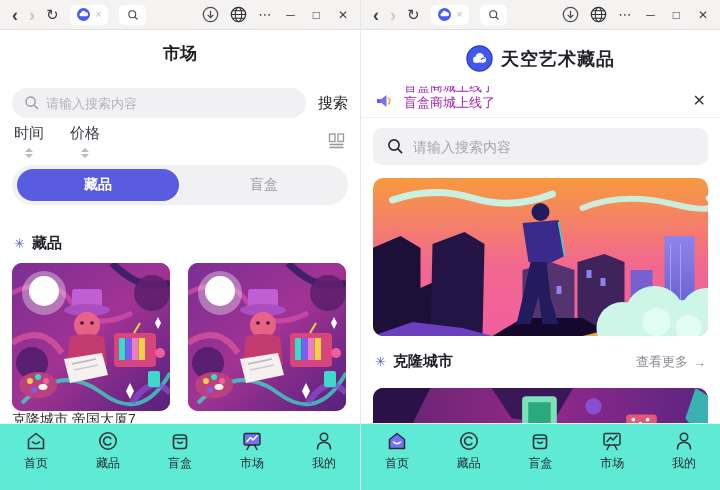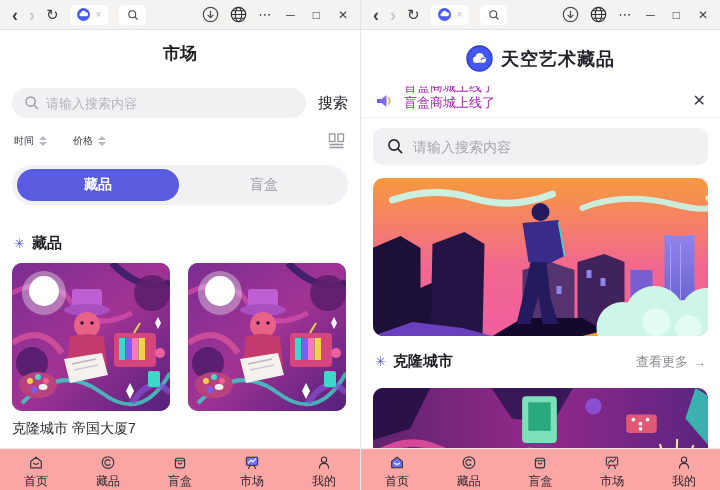--- a/index.html
+++ b/index.html
@@ -24,41 +24,41 @@
 
   
   .lp-title{position:absolute;top:42px;left:0;right:0;text-align:center;font-size:17px;font-weight:bold;color:#1d1d22;}
   .lp-searchrow{position:absolute;top:88px;left:12px;right:12px;height:30px;display:flex;align-items:center;gap:12px;}
   .inputwrap{position:relative;flex:1;height:30px;}
   .lp-input{width:100%;height:30px;background:#f1f1f4;border:none;border-radius:16px;padding:0 12px 0 34px;font-size:13px;color:#333;outline:none;}
   .lp-input::placeholder{color:#b3b3bb;}
   .inputwrap .mag{position:absolute;left:12px;top:7px;}
   .lp-searchbtn{font-size:15px;color:#26262c;background:none;border:none;font-family:Liberation Sans, sans-serif;}
   .lp-filters{position:absolute;top:131px;left:14px;right:14px;height:20px;display:flex;align-items:center;gap:26px;}
-  .filter{display:flex;align-items:center;gap:5px;font-size:10px;color:#3c3c44;}
+  .filter{display:flex;align-items:center;gap:5px;font-size:15px;color:#3c3c44;flex-direction:column;}
   .carets{display:flex;flex-direction:column;line-height:0;}
   .caret{width:0;height:0;border-left:4px solid transparent;border-right:4px solid transparent;}
   .caret.up{border-bottom:4px solid #b9b9c1;margin-bottom:2px;}
   .caret.down{border-top:4px solid #b9b9c1;}
   .viewicon{margin-left:auto;}
   .lp-tabs{position:absolute;top:165px;left:12px;right:12px;height:40px;background:#f1f1f4;border-radius:20px;}
   .lp-tab-active{position:absolute;left:5px;top:4px;width:162px;height:32px;background:var(--accent);border-radius:16px;color:#fff;font-size:14px;font-weight:bold;display:flex;align-items:center;justify-content:center;}
   .lp-tab-inactive{position:absolute;right:0;top:0;width:50%;height:40px;display:flex;align-items:center;justify-content:center;font-size:14px;color:#9a9aa3;}
   .section{position:absolute;display:flex;align-items:center;gap:7px;font-size:15px;font-weight:bold;color:#1f1f26;}
   .section .star{color:var(--accent);font-size:13px;font-weight:normal;}
   .lp-section{top:234px;left:14px;}
   .card{position:absolute;width:158px;}
   .card1{left:12px;top:263px;}
   .card2{left:188px;top:263px;}
   .card-img{width:158px;height:148px;border-radius:10px;overflow:hidden;background:#7c2e92;}
   .card-img svg{display:block;width:100%;height:100%;}
-  .card-title{margin-top:9px;font-size:14px;color:#2a2a31;white-space:nowrap;}
+  .card-title{font-size:14px;color:#2a2a31;white-space:nowrap;}
 
   
-  .nav{position:absolute;left:0;right:0;bottom:0;height:42px;background:#fca5a5;border-top:1px solid #efeff1;display:flex;z-index:4;}
+  .nav{position:absolute;left:0;right:0;bottom:0;height:67px;background:#5eead4;border-top:1px solid #efeff1;display:flex;z-index:4;}
   .nav-item{flex:1;display:flex;flex-direction:column;align-items:center;padding-top:5px;gap:2px;}
   .nav-label{font-size:12px;color:#26262c;}
 
   
   .rp-header{position:absolute;top:45px;left:0;right:0;display:flex;justify-content:center;align-items:center;gap:8px;}
   .rp-brand{font-size:18px;font-weight:bold;color:#22222a;letter-spacing:1px;}
   .rp-announce{position:absolute;top:84px;left:0;right:0;height:34px;border-bottom:1px solid #f0f0f2;display:flex;align-items:center;padding:0 14px;gap:11px;}
   .marquee{flex:1;height:30px;overflow:hidden;position:relative;}
   .marquee-inner{position:absolute;top:-7px;left:0;font-size:13px;color:#a21caf;line-height:16px;}
   .rp-close{font-size:16px;color:#3a3a42;background:none;border:none;font-family:inherit;}

